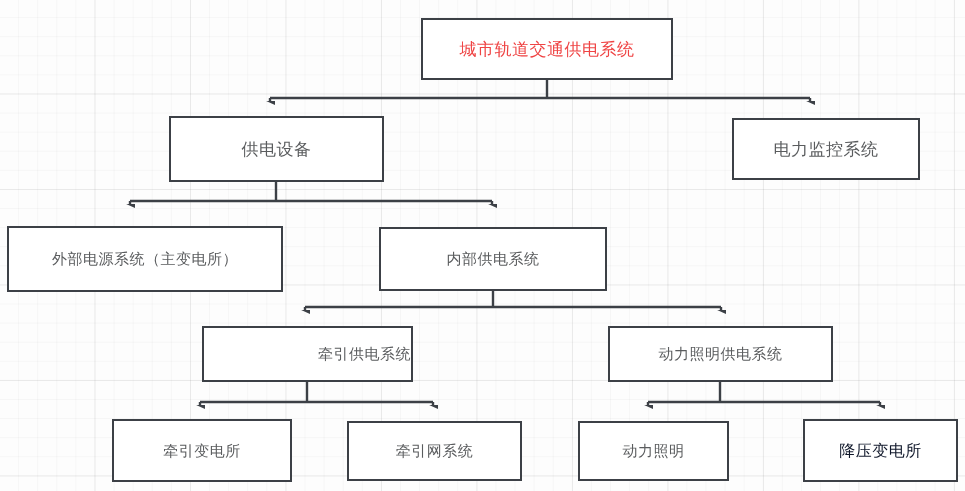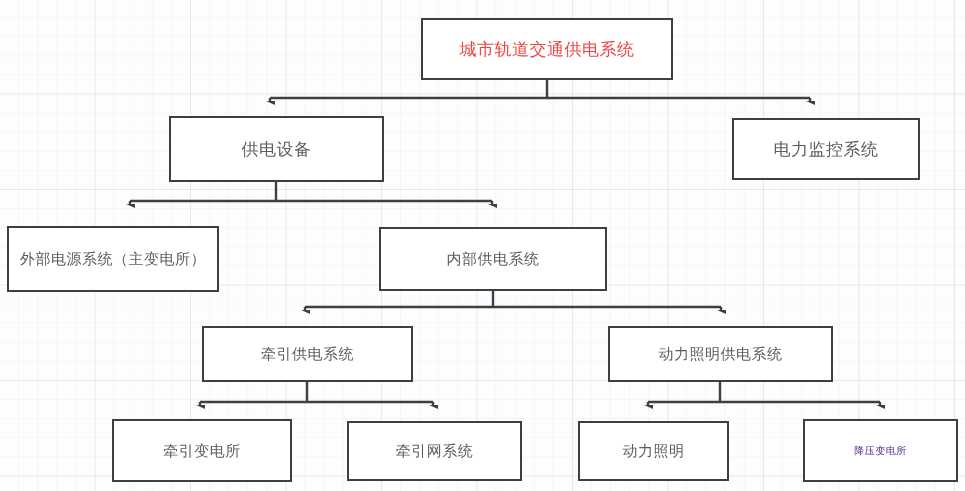--- a/index.html
+++ b/index.html
@@ -88,38 +88,38 @@
 
   <div class="node" style="left: 421px; top: 18px; width: 252px; height: 62px; font-size: 17px; border-color: rgb(60, 64, 70); background: rgb(255, 255, 255); color: #ef4444;">
     <span>城市轨道交通供电系统</span>
   </div>
   <div class="node" style="left: 169px; top: 116px; width: 215px; height: 66px; font-size: 17px; border-color: rgb(60, 64, 70); background: rgb(255, 255, 255); color: rgb(90, 92, 94);">
     <span>供电设备</span>
   </div>
   <div class="node" style="left: 716px; top: 118px; width: 188px; height: 62px; font-size: 17px; border-color: rgb(60, 64, 70); background: rgb(255, 255, 255); color: rgb(90, 92, 94); margin-left: 16px;">
     <span>电力监控系统</span>
   </div>
-  <div class="node small" style="left: 7px; top: 226px; width: 212px; height: 66px; font-size: 15px; border-color: rgb(60, 64, 70); background: rgb(255, 255, 255); color: rgb(90, 92, 94);">
+  <div class="node small" style="left: 7px; top: 226px; width: 276px; height: 66px; font-size: 15px; border-color: rgb(60, 64, 70); background: rgb(255, 255, 255); color: rgb(90, 92, 94);">
     <span>外部电源系统（主变电所）</span>
   </div>
   <div class="node small" style="left: 379px; top: 227px; width: 228px; height: 64px; font-size: 15px; border-color: rgb(60, 64, 70); background: rgb(255, 255, 255); color: rgb(90, 92, 94);">
     <span>内部供电系统</span>
   </div>
-  <div class="node small" style="left: 202px; top: 326px; width: 211px; height: 56px; font-size: 15px; border-color: rgb(60, 64, 70); background: rgb(255, 255, 255); color: rgb(90, 92, 94);">
+  <div class="node small" style="left: 202px; top: 326px; width: 211px; height: 56px; font-size: 15px; border-color: rgb(60, 64, 70); background: rgb(255, 255, 255); color: rgb(90, 92, 94); justify-content: flex-end;">
     <span>牵引供电系统</span>
   </div>
   <div class="node small" style="left: 608px; top: 326px; width: 225px; height: 56px; font-size: 15px; border-color: rgb(60, 64, 70); background: rgb(255, 255, 255); color: rgb(90, 92, 94);">
     <span>动力照明供电系统</span>
   </div>
   <div class="node small" style="left: 112px; top: 419px; width: 180px; height: 63px; font-size: 15px; border-color: rgb(60, 64, 70); background: rgb(255, 255, 255); color: rgb(90, 92, 94);">
     <span>牵引变电所</span>
   </div>
   <div class="node small" style="left: 347px; top: 421px; width: 175px; height: 60px; font-size: 15px; border-color: rgb(60, 64, 70); background: rgb(255, 255, 255); color: rgb(90, 92, 94);">
     <span>牵引网系统</span>
   </div>
   <div class="node small" style="left: 578px; top: 421px; width: 151px; height: 60px; font-size: 15px; border-color: rgb(60, 64, 70); background: rgb(255, 255, 255); color: rgb(90, 92, 94);">
     <span>动力照明</span>
   </div>
-  <div class="node small" style="left: 803px; top: 419px; width: 155px; height: 63px; font-size: 10px; border-color: rgb(60, 64, 70); background: rgb(255, 255, 255); color: #4c1d95;">
+  <div class="node small" style="left: 803px; top: 419px; width: 155px; height: 63px; font-size: 16px; border-color: rgb(60, 64, 70); background: rgb(255, 255, 255); color: #0f172a;">
     <span>降压变电所</span>
   </div>
 
 </div>
 
 </body></html>

